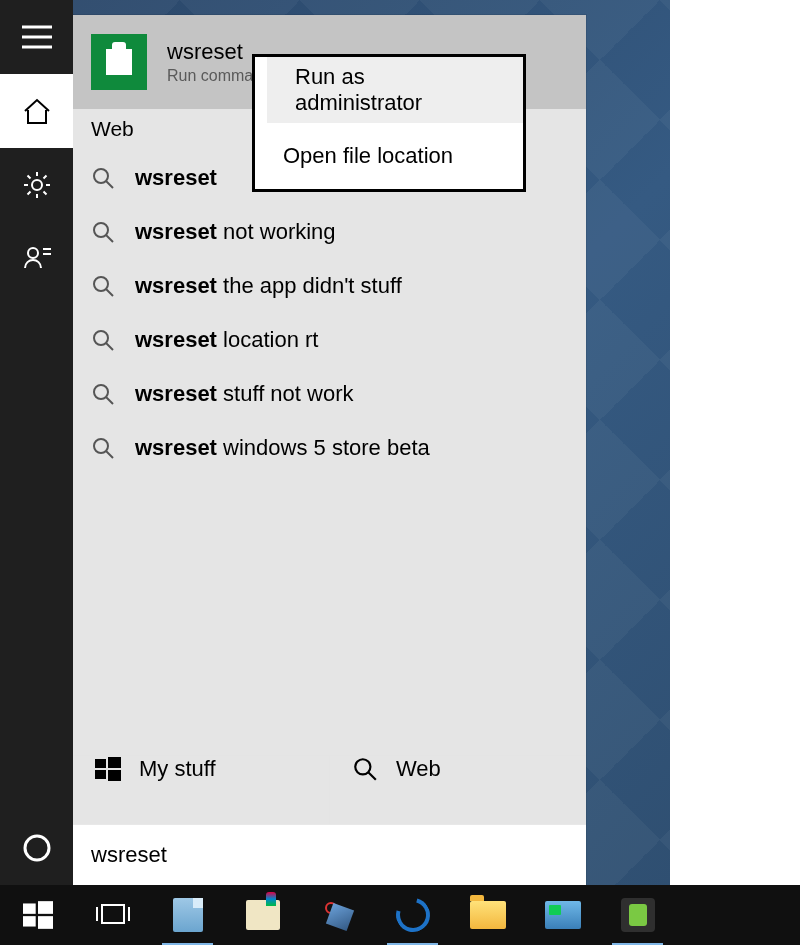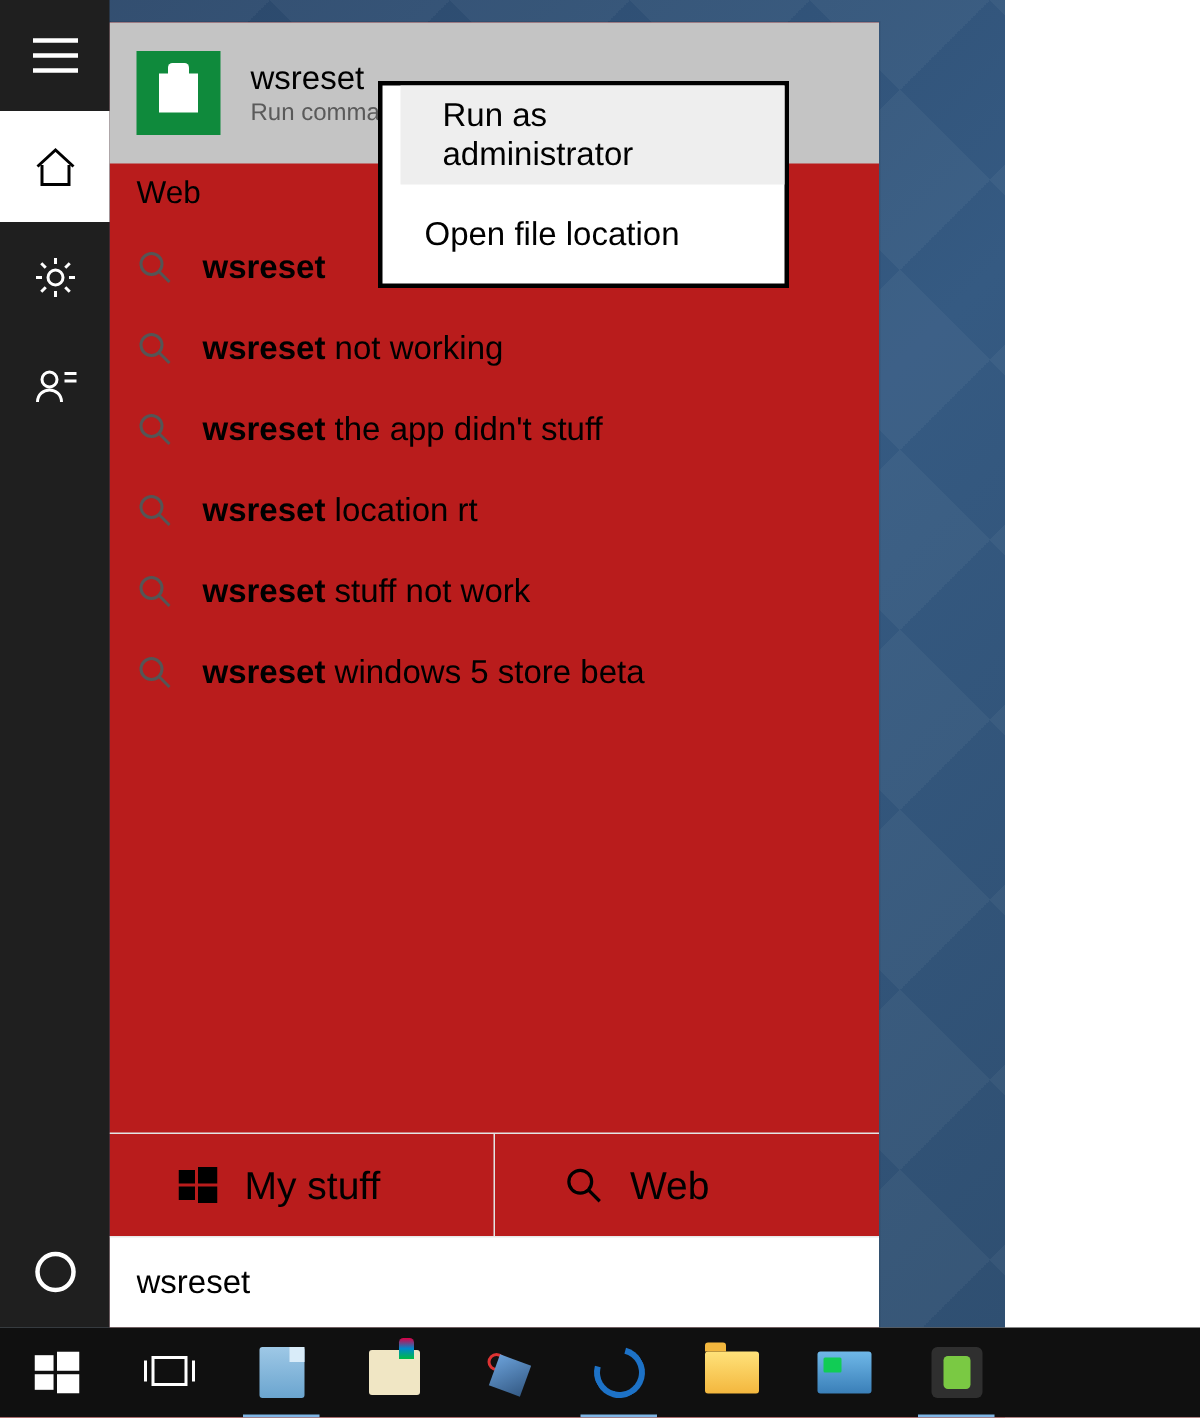--- a/index.html
+++ b/index.html
@@ -40,21 +40,21 @@
   }
   .nav-item svg { stroke: #fff; }
   .nav-item.home { background: #fff; }
   .nav-item.home svg { stroke: #000; }
   .nav-rail .spacer { flex: 1; }
   .nav-rail-inner { display: flex; flex-direction: column; height: 100%; }
 
   
   .search-panel {
     position: absolute; left: 73px; top: 15px; width: 513px; height: 870px;
-    background: #b91c1c; z-index: 4;
+    background: #e5e5e5; z-index: 4;
     box-shadow: 0 0 0 1px rgba(0,0,0,.08);
     display: flex; flex-direction: column;
   }
   .best-match {
     background: #c4c4c4; height: 94px; display: flex; align-items: center;
     padding: 0 18px; gap: 20px;
   }
   .app-icon {
     width: 56px; height: 56px; background: #0f8a3c; display: flex; align-items: center; justify-content: center;
   }
@@ -80,22 +80,22 @@
   .result-row .sicon { width: 24px; height: 24px; flex-shrink: 0; }
   .result-text { font-size: 22px; color: #000; }
   .result-text .bold { font-weight: 600; }
 
   .filler { flex: 1; }
 
   .filter-row {
     display: flex; height: 69px; border-top: 1px solid #e4e4e4;
   }
   .filter-btn {
-    flex: 1; display: flex; align-items: center; gap: 18px; padding: 0 22px;
-    font-size: 26px; color: #000; border-right: 1px solid #e4e4e4; margin-left: 24px;
+    flex: 1; display: flex; align-items: flex-start; gap: 18px; padding: 0 22px;
+    font-size: 22px; color: #000; border-right: 1px solid #e4e4e4;
   }
   .filter-btn:last-child { border-right: none; }
 
   .search-input-row {
     height: 61px; display: flex; align-items: center; padding: 0 18px;
     background: #fff; border-top: 1px solid #e8e8e8;
   }
   .search-input {
     border: none; outline: none; font-size: 22px; width: 100%; background: transparent;
   }

